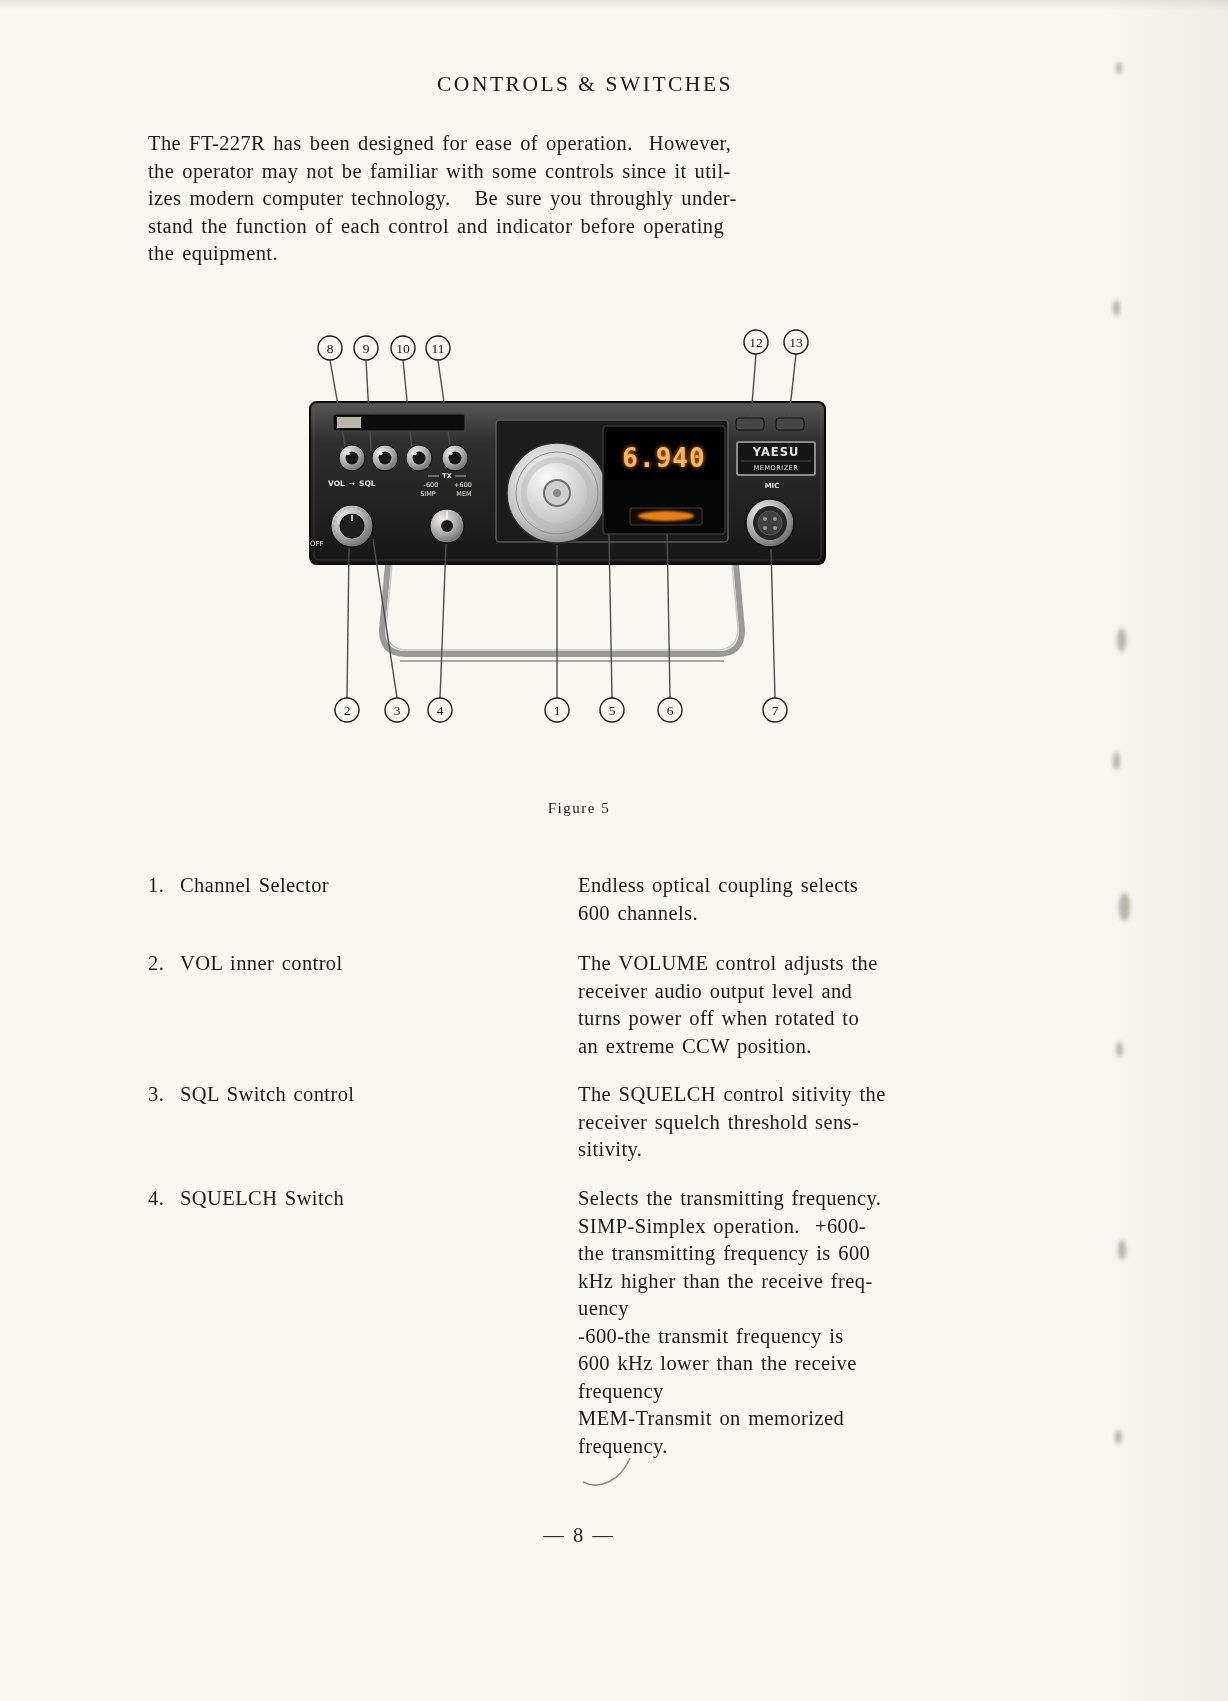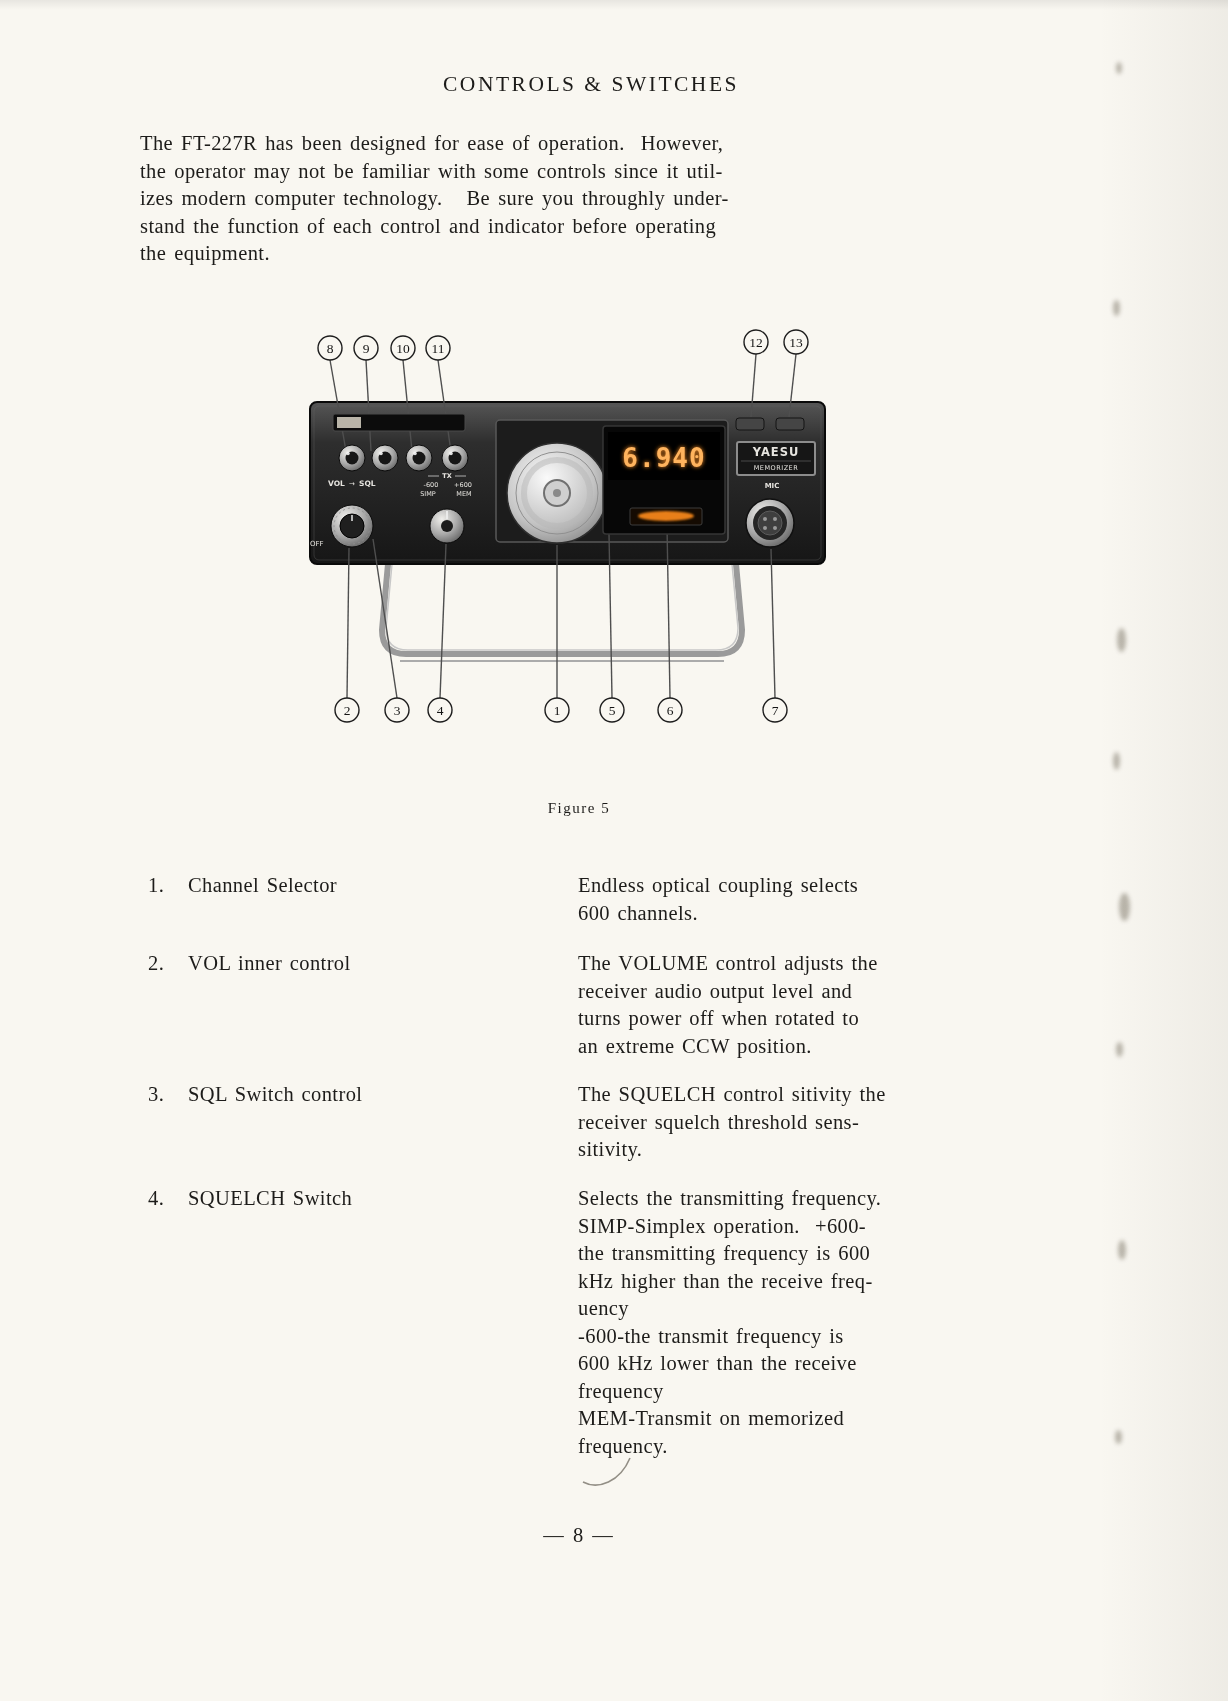--- a/index.html
+++ b/index.html
@@ -12,35 +12,35 @@
     content:''; position:absolute; left:0; top:0; right:0; height:10px;
     background:linear-gradient(to bottom, rgba(0,0,0,0.07), rgba(0,0,0,0));
     pointer-events:none;
   }
   .page::after{
     content:''; position:absolute; right:0; top:0; bottom:0; width:130px;
     background:linear-gradient(to right, rgba(0,0,0,0), rgba(60,55,40,0.06));
     pointer-events:none;
   }
   .title{
-    position:absolute; top:72px; left:12px; width:1158px; text-align:center;
+    position:absolute; top:72px; left:6px; width:1158px; text-align:center;
     font-size:21.5px; letter-spacing:2.5px; font-weight:normal;
   }
   .intro{
-    position:absolute; left:140px; top:130px; width:820px;
+    position:absolute; left:148px; top:130px; width:820px;
     font-size:20.5px; line-height:27.5px; letter-spacing:0.4px; word-spacing:2.5px;
     white-space:pre-wrap;
   }
   .figure-caption{
     position:absolute; top:800px; left:0; width:1158px; text-align:center;
     font-size:15px; letter-spacing:1.5px;
   }
   .item{ position:absolute; left:148px; width:940px; font-size:20.5px; line-height:27.5px; }
   .item .num{ position:absolute; left:0; top:0; letter-spacing:0.4px; }
-  .item .label{ position:absolute; left:40px; top:0; letter-spacing:0.4px; word-spacing:2px; }
+  .item .label{ position:absolute; left:32px; top:0; letter-spacing:0.4px; word-spacing:2px; }
   .item .desc{
     position:absolute; left:430px; top:0; width:460px;
     white-space:pre-wrap; letter-spacing:0.4px; word-spacing:2px;
   }
   .page-number{
     position:absolute; top:1524px; left:0; width:1158px; text-align:center;
     font-size:20.5px; letter-spacing:2px;
   }
   .smudge{
     position:absolute; background:#6d6656; border-radius:50%;

